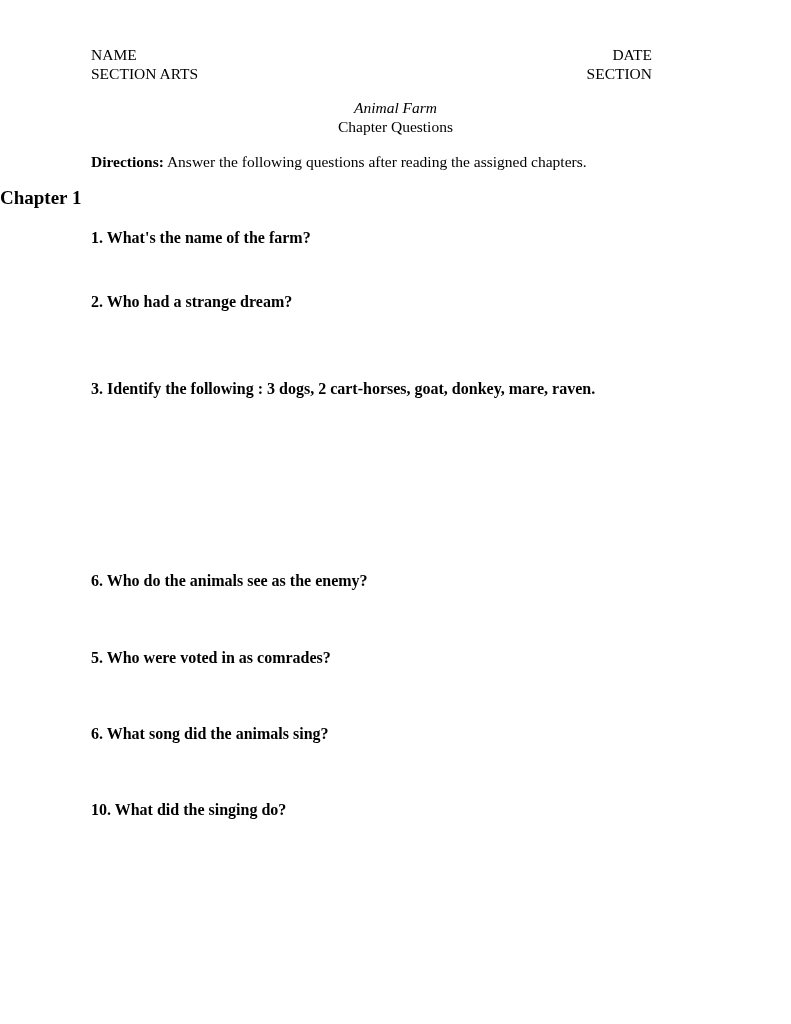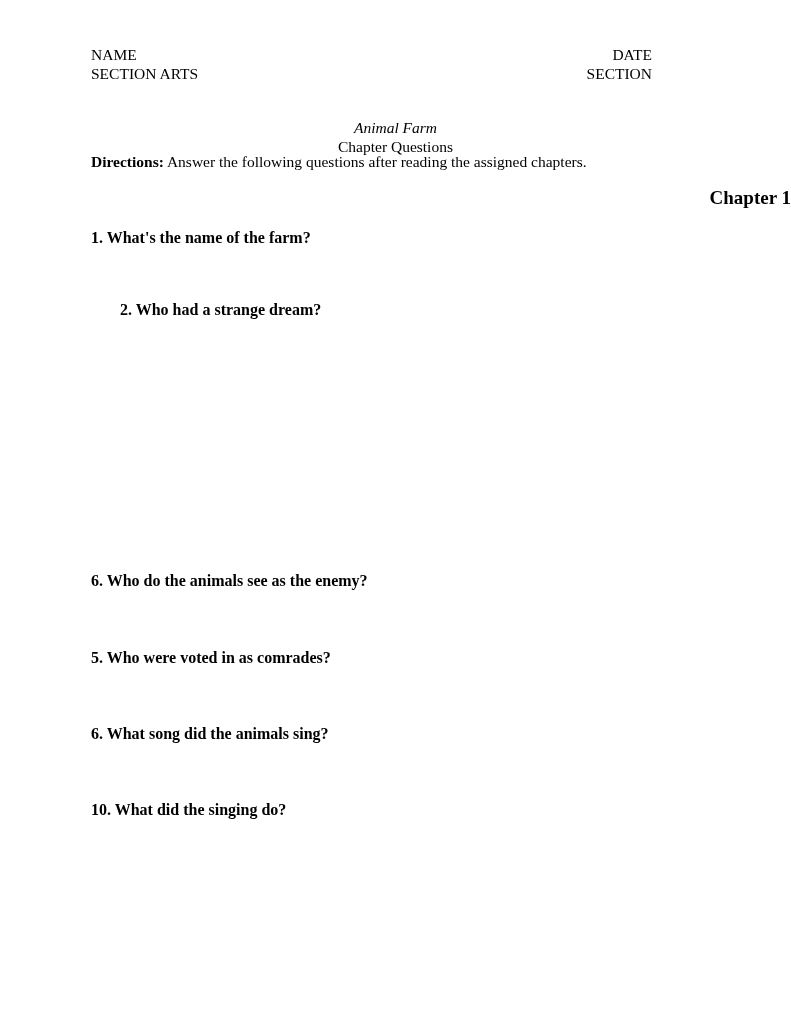--- a/index.html
+++ b/index.html
@@ -14,40 +14,39 @@
     line-height: 19px;
     overflow: hidden;
   }
   .abs { position: absolute; }
   .header-left  { left: 91px;  top: 45px; text-align: left; }
   .header-right { right: 139px; top: 45px; text-align: right; }
   .doc-title {
     left: 0; right: 0; top: 98px;
     text-align: center;
   }
-  .italic { font-style: italic; margin-top: 20px; }
+  .italic { font-style: italic; }
   .directions { left: 91px; top: 152px; right: 91px; }
   .directions .lead { font-weight: bold; margin-top: 8px; }
   .chapter {
     left: 0; right: 0; top: 186px;
-    text-align: right;
+    text-align: left;
     font-weight: bold;
     font-size: 19px;
     line-height: 23px;
-    padding-left: 35px;
   }
   .q {
     left: 91px; right: 60px;
     font-weight: bold;
     font-size: 16px;
     line-height: 19px;
     white-space: nowrap;
   }
   .q1  { top: 228px; }
-  .q2  { top: 300px; margin-left: 29px; }
+  .q2  { top: 292px; }
   .q3  { top: 379px; }
   .q4  { top: 571px; }
   .q5  { top: 648px; }
   .q6  { top: 724px; }
   .q10 { top: 800px; }
   .q11 { top: 876px; }
 </style>
 </head>
 <body>
 
@@ -67,18 +66,19 @@
     <div class="italic">Animal Farm</div>
     <div>Chapter Questions</div>
   </div>
 
   <div class="abs directions"><span class="lead">Directions:</span><span> Answer the following questions after reading the assigned chapters.</span></div>
 
   <div class="abs chapter">Chapter 1</div>
 
   <div class="abs q q1">1. What's the name of the farm?</div>
   <div class="abs q q2">2. Who had a strange dream?</div>
+  <div class="abs q q3">3. Identify the following : 3 dogs, 2 cart-horses, goat, donkey, mare, raven.</div>
   <div class="abs q q4">6. Who do the animals see as the enemy?</div>
   <div class="abs q q5">5. Who were voted in as comrades?</div>
   <div class="abs q q6">6. What song did the animals sing?</div>
   <div class="abs q q10">10. What did the singing do?</div>
 
 </div>
 
 </body></html>

